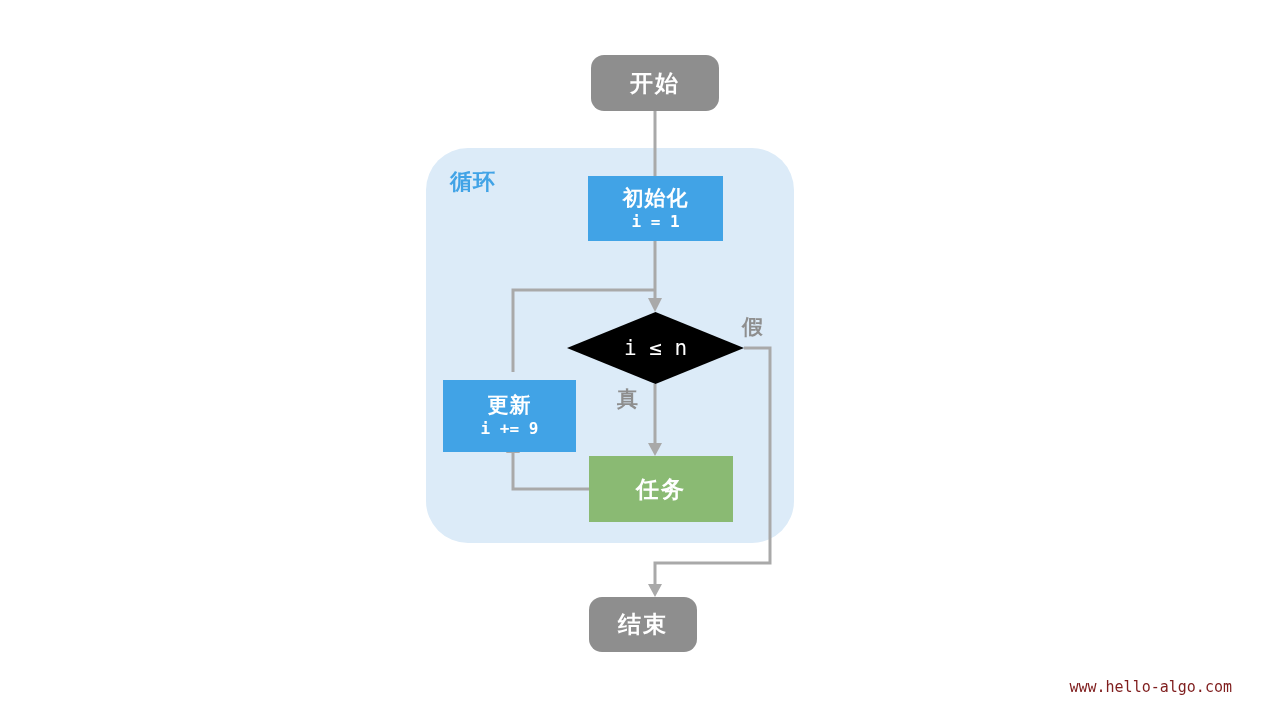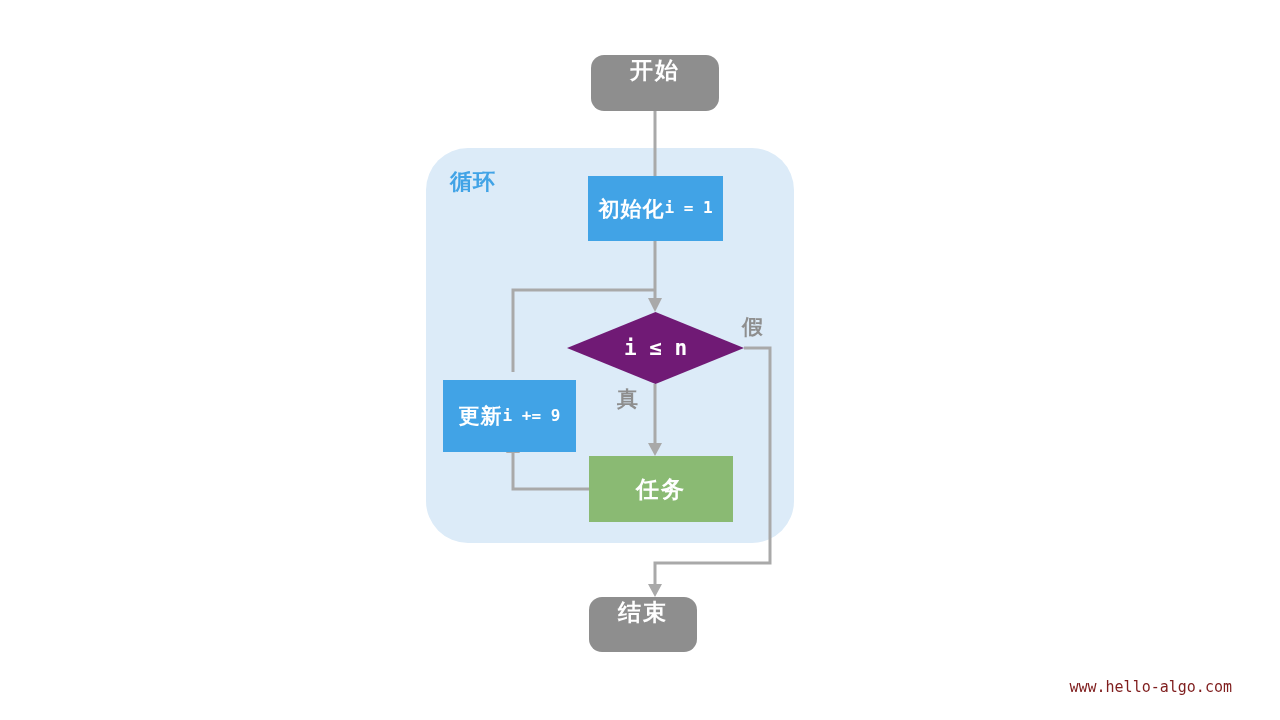--- a/index.html
+++ b/index.html
@@ -35,53 +35,54 @@
   .arrowhead { fill: #a9a9a9; stroke: none; }
   .node-rounded {
     position: absolute;
     background: #8e8e8e;
     border-radius: 13px;
     color: #ffffff;
     font-size: 23px;
     font-weight: bold;
     letter-spacing: 2px;
     display: flex;
+    align-items: center;
     justify-content: center;
   }
   .node-start { left: 591px; top: 55px; width: 128px; height: 56px; }
   .node-end   { left: 589px; top: 597px; width: 108px; height: 55px; }
   .box {
     position: absolute;
     color: #ffffff;
     display: flex;
-    flex-direction: row;
+    flex-direction: column;
     align-items: center;
     justify-content: center;
     text-align: center;
   }
   .box-blue  { background: #41a3e6; }
   .box-green { background: #8aba73; }
   .box-init   { left: 588px; top: 176px; width: 135px; height: 65px; }
   .box-update { left: 443px; top: 380px; width: 133px; height: 72px; }
   .box-task   { left: 589px; top: 456px; width: 144px; height: 66px; font-size: 23px; font-weight: bold; letter-spacing: 2px; }
   .box-title { font-size: 21px; font-weight: bold; letter-spacing: 1px; line-height: 1.3; }
   .box-code  { font-family: "DejaVu Sans Mono", monospace; font-size: 16px; font-weight: bold; line-height: 1.4; }
   .diamond {
     position: absolute;
     left: 567px; top: 312px;
     width: 177px; height: 72px;
-    background: #701a75;
+    background: #000000;
     clip-path: polygon(50% 0%, 100% 50%, 50% 100%, 0% 50%);
     display: flex;
     align-items: center;
     justify-content: center;
     color: #ffffff;
     font-family: "DejaVu Sans Mono", monospace;
     font-size: 21px;
-    font-weight: bold;
+    font-weight: normal;
   }
   .edge-label {
     position: absolute;
     font-size: 21px;
     font-weight: bold;
     color: #8e8e8e;
   }
   .edge-label-true  { left: 617px; top: 385px; }
   .edge-label-false { left: 742px; top: 313px; }
   .watermark {

